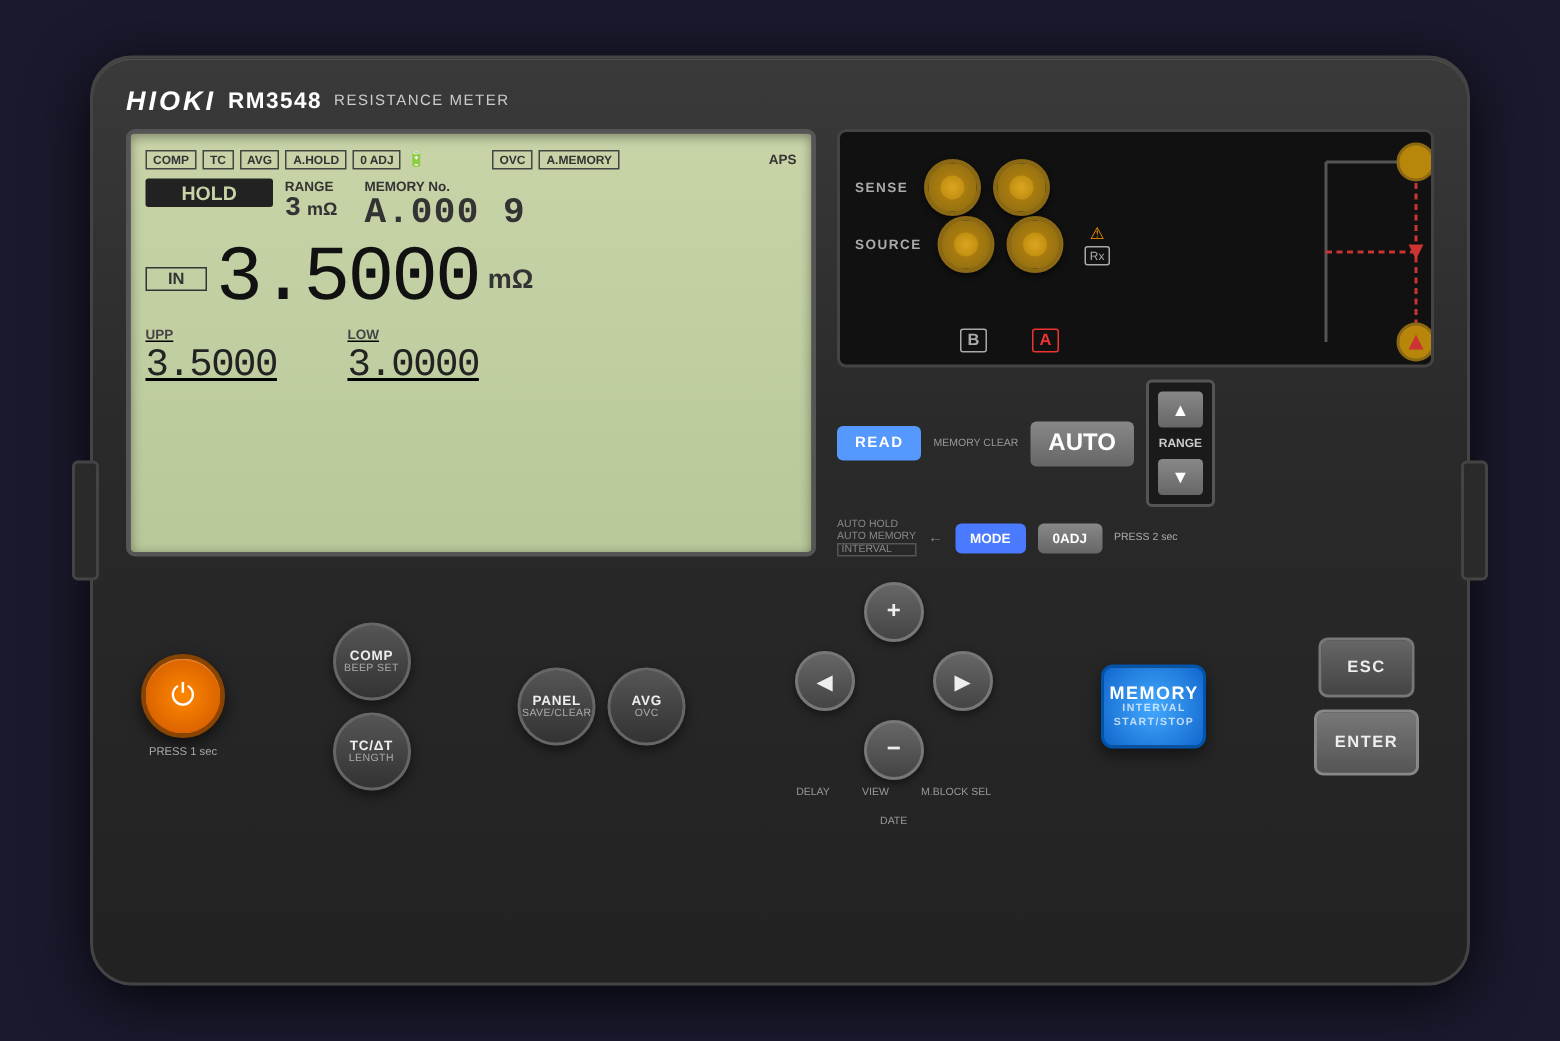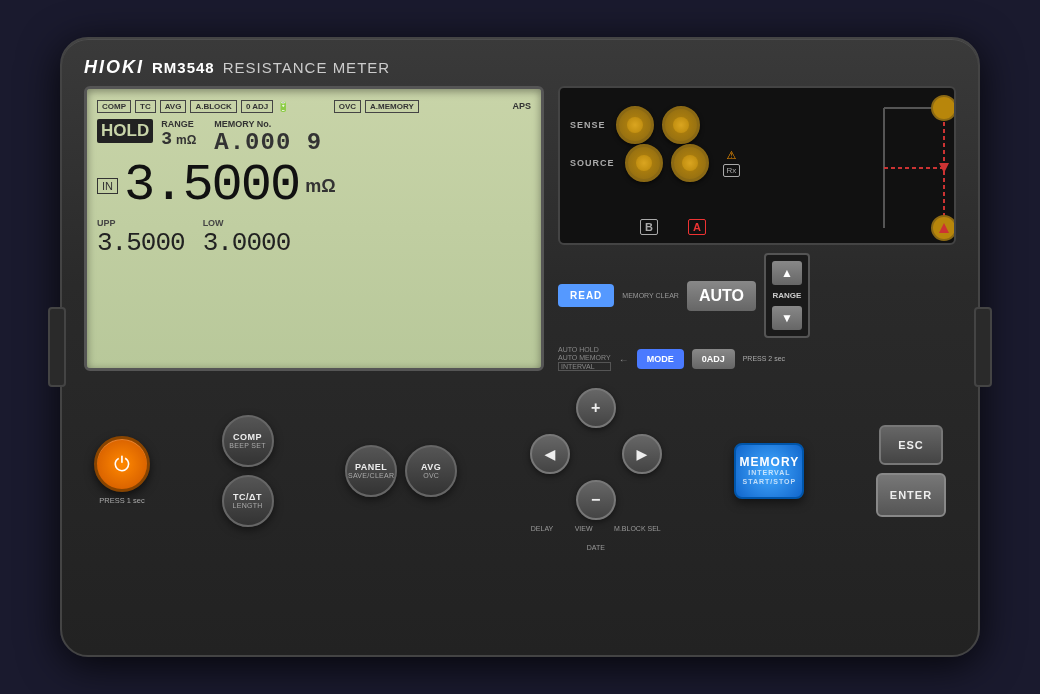--- a/index.html
+++ b/index.html
@@ -54,21 +54,21 @@
     }
     .brand-model {
       color: #fff;
       font-size: 15px;
       font-weight: 700;
       letter-spacing: 1px;
       text-align: center;
     }
     .brand-desc {
       color: #ccc;
-      font-size: 15px;
+      font-size: 10px;
       letter-spacing: 1px;
     }
 
     
     .lcd-panel {
       width: 460px;
       background: linear-gradient(180deg, #c8d4a8 0%, #b8c89a 100%);
       border-radius: 6px;
       border: 3px solid #555;
       padding: 8px 10px;
@@ -97,62 +97,63 @@
       font-weight: 700;
       color: #333;
     }
     .lcd-battery {
       font-size: 10px;
       color: #333;
     }
     .lcd-hold {
       background: #222;
       color: #c8d4a8;
-      font-size: 17px;
-      font-weight: 900;
-      padding: 2px 4px;
+      font-size: 13px;
+      font-weight: 900;
+      padding: 2px 24px;
       border-radius: 2px;
     }
     .lcd-range-info {
       font-size: 9px;
       color: #333;
       font-weight: 600;
     }
 
     .lcd-main-row {
       display: flex;
       align-items: center;
       gap: 6px;
       margin: 4px 0;
     }
     .lcd-in-label {
       font-size: 11px;
-      font-weight: 400;
+      font-weight: 700;
       color: #333;
       border: 1.5px solid #333;
-      padding: 1px 4px;
+      padding: 1px 14px;
     }
     .lcd-main-value {
       font-size: 52px;
       font-weight: 400;
       color: #111;
       font-family: 'Courier New', monospace;
       letter-spacing: -2px;
       line-height: 1;
     }
     .lcd-unit {
       font-size: 18px;
       font-weight: 700;
       color: #333;
     }
 
     .lcd-comp-row {
       display: flex;
-      gap: 18px;
+      gap: 47px;
       margin-top: 6px;
+      text-decoration: underline;
     }
     .lcd-comp-block { }
     .lcd-comp-label {
       font-size: 9px;
       color: #444;
       font-weight: 700;
     }
     .lcd-comp-value {
       font-size: 26px;
       font-weight: 400;
@@ -400,21 +401,21 @@
   </div>
 
   <div style="display:flex; gap:14px; height:285px;">
 
     <div class="lcd-panel">
 
       <div class="lcd-indicators">
         <span class="lcd-badge">COMP</span>
         <span class="lcd-badge">TC</span>
         <span class="lcd-badge">AVG</span>
-        <span class="lcd-badge">A.BLOCK</span>
+        <span class="lcd-badge">A.HOLD</span>
         <span class="lcd-badge">0 ADJ</span>
         <span class="lcd-battery">🔋</span>
         <br>
         <span class="lcd-badge" style="margin-left:36px;">OVC</span>
         <span class="lcd-badge">A.MEMORY</span>
         <span class="lcd-aps">APS</span>
       </div>
 
       <div style="display:flex; align-items:flex-start; gap:8px; margin-top:4px;">
         <div class="lcd-hold">HOLD</div>

